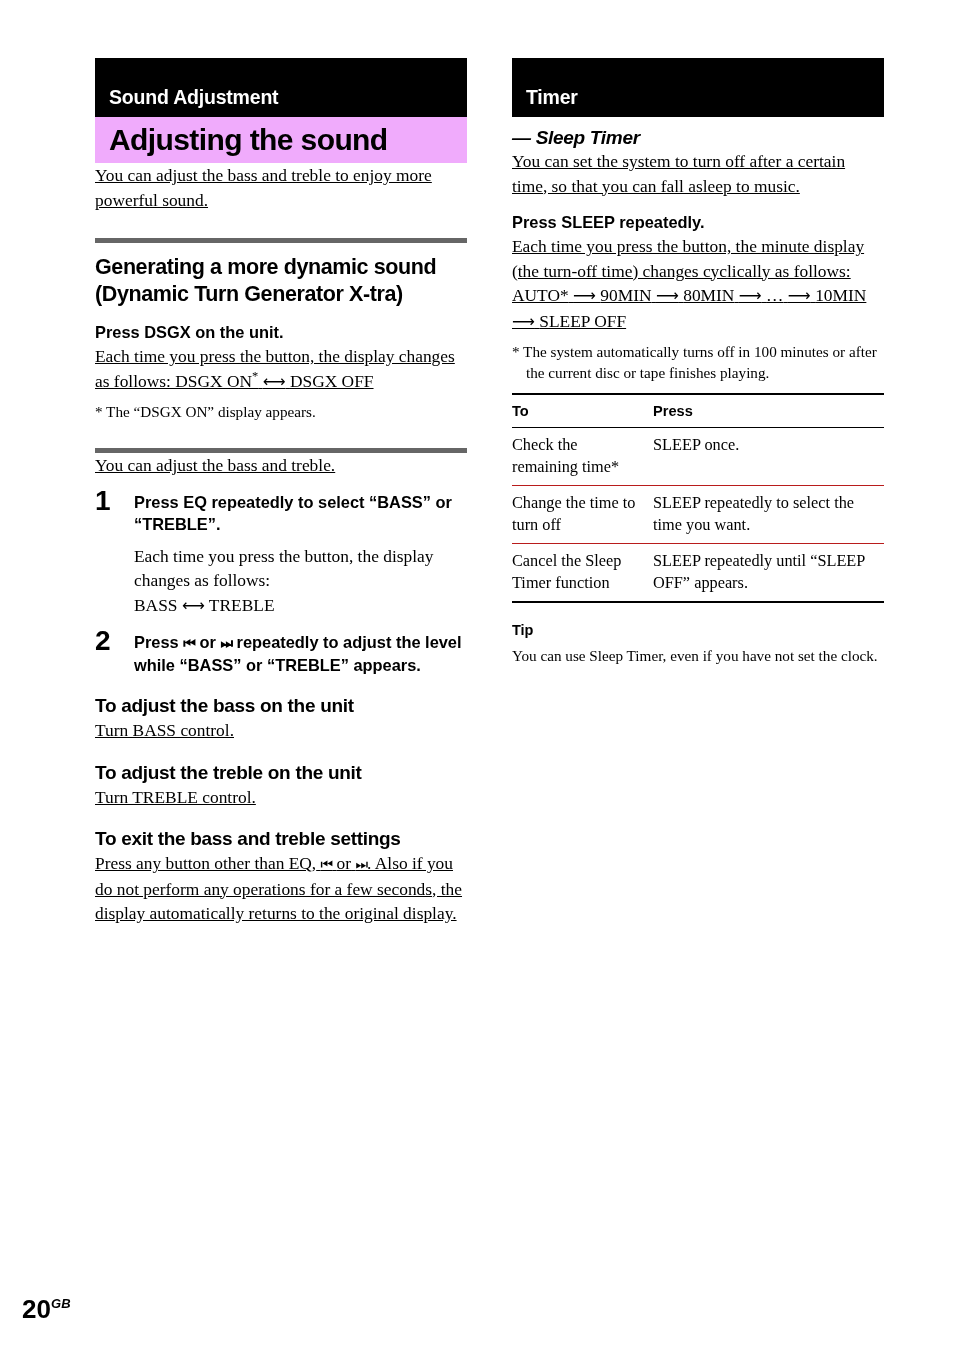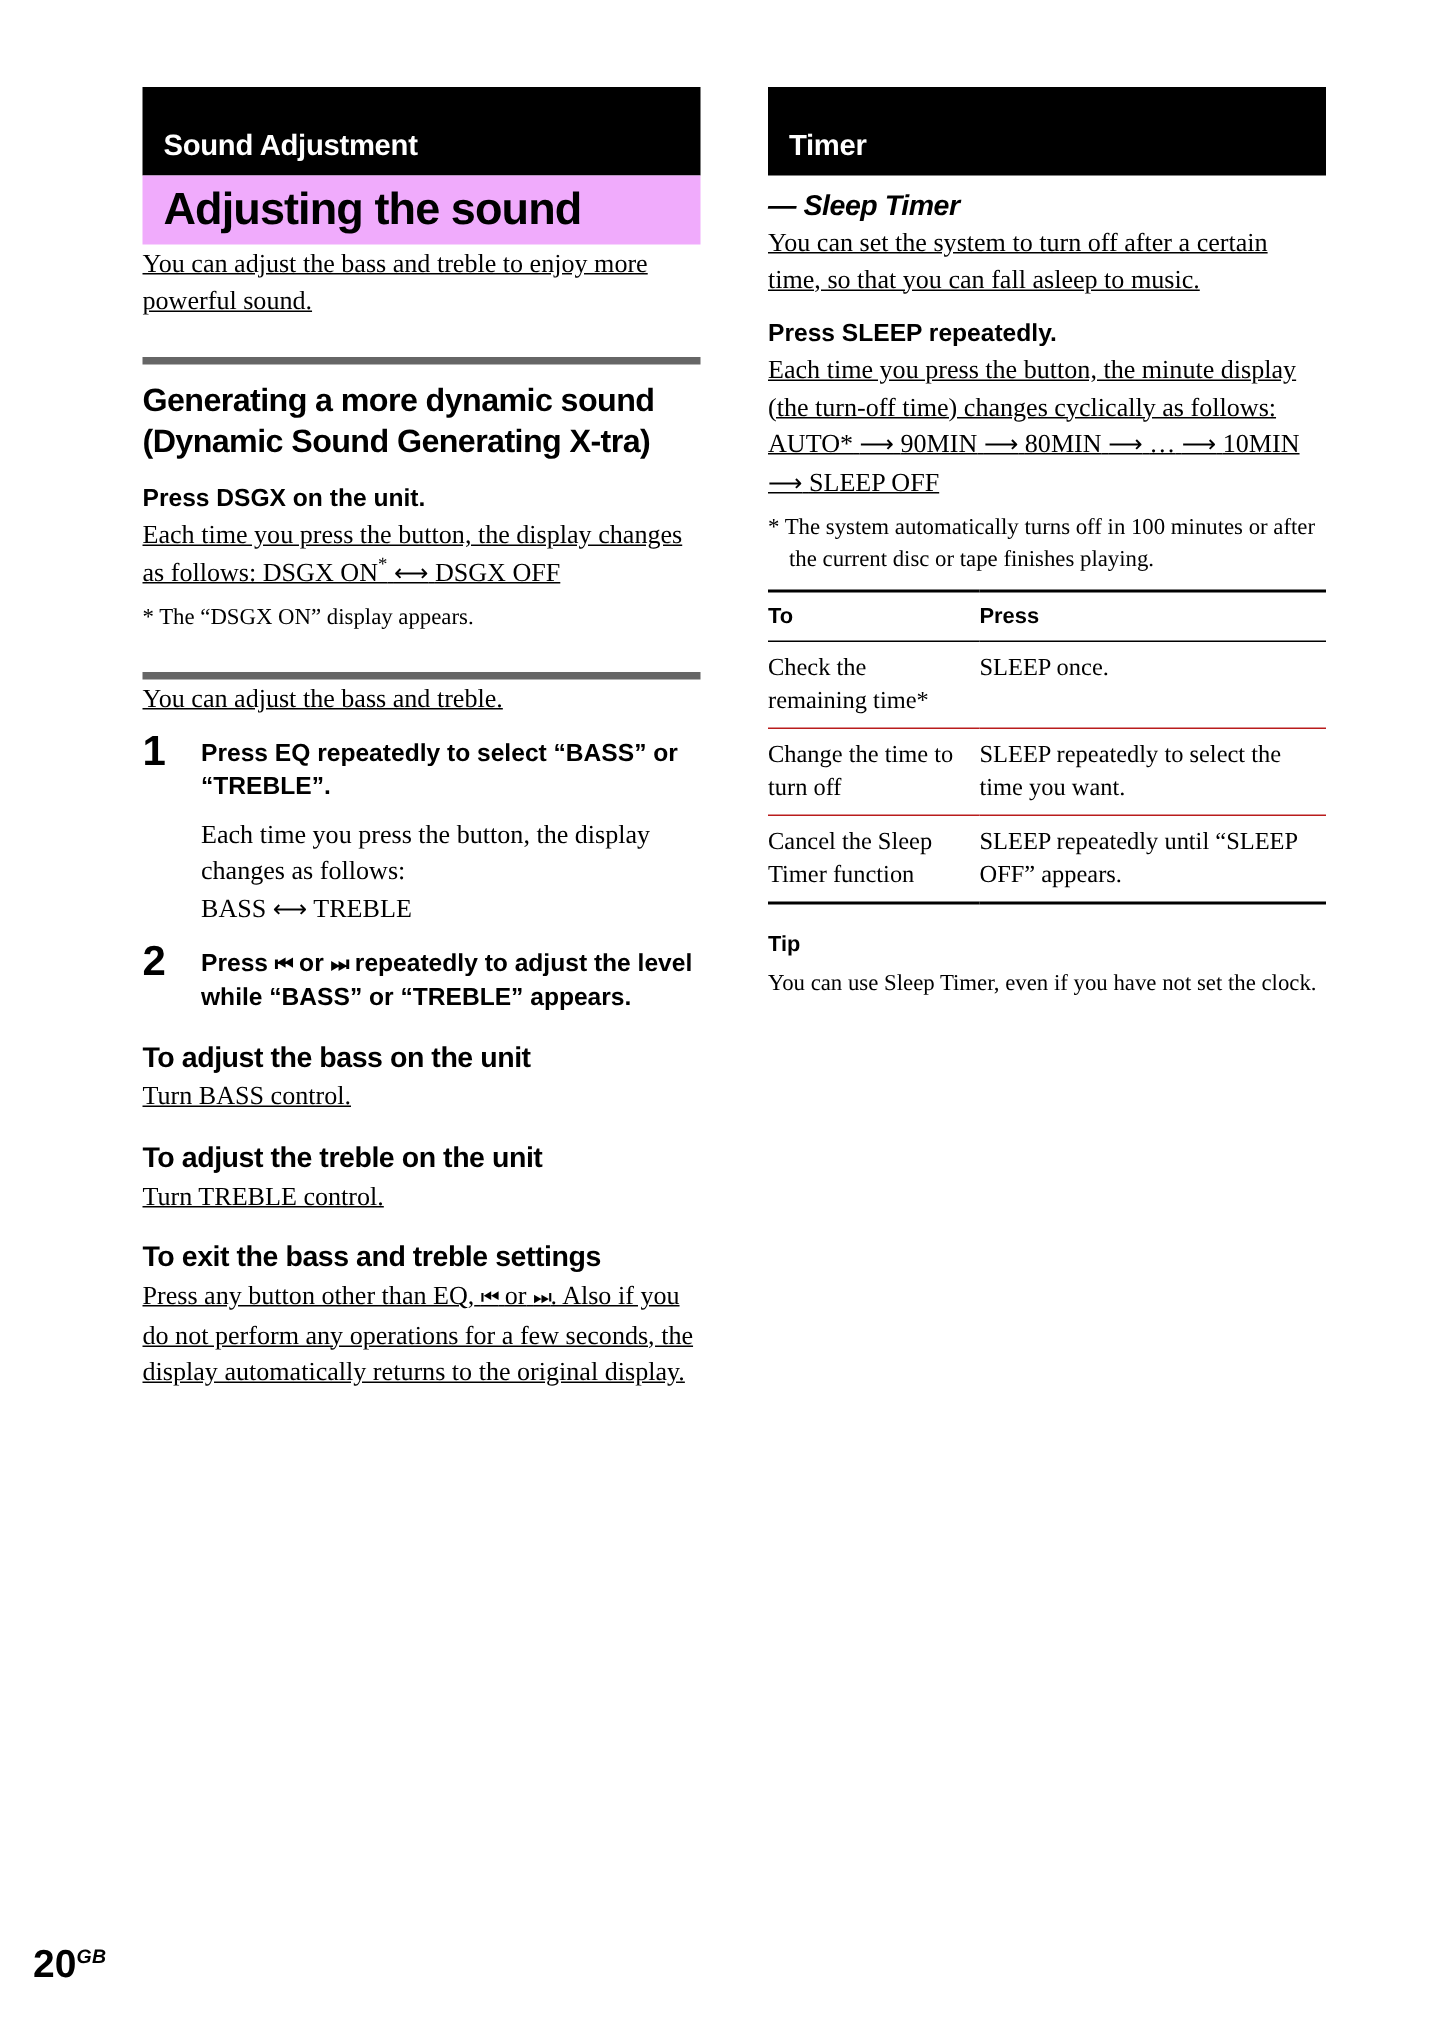--- a/index.html
+++ b/index.html
@@ -242,21 +242,21 @@
     </div>
 
     <div class="title-bar">
       <span>Adjusting the sound</span>
     </div>
 
     <p class="body sp-22">You can adjust the bass and treble to enjoy more powerful sound.</p>
 
     <div class="rule-thick"></div>
 
-    <h2 class="sec">Generating a more dynamic sound (Dynamic Sound Generating X-tra)</h2>
+    <h2 class="sec">Generating a more dynamic sound (Dynamic Turn Generator X-tra)</h2>
 
     <p class="bold-instr">Press DSGX on the unit.</p>
 
     <p class="body sp-9"><span>Each time you press the button, the display changes as follows: DSGX ON</span><sup class="star">*</sup>
       <span class="arrow-long">⟷</span>
       <span>DSGX OFF</span></p>
 
     <p class="footnote">* The “DSGX ON” display appears.</p>
 
     <div class="rule-thick"></div>

